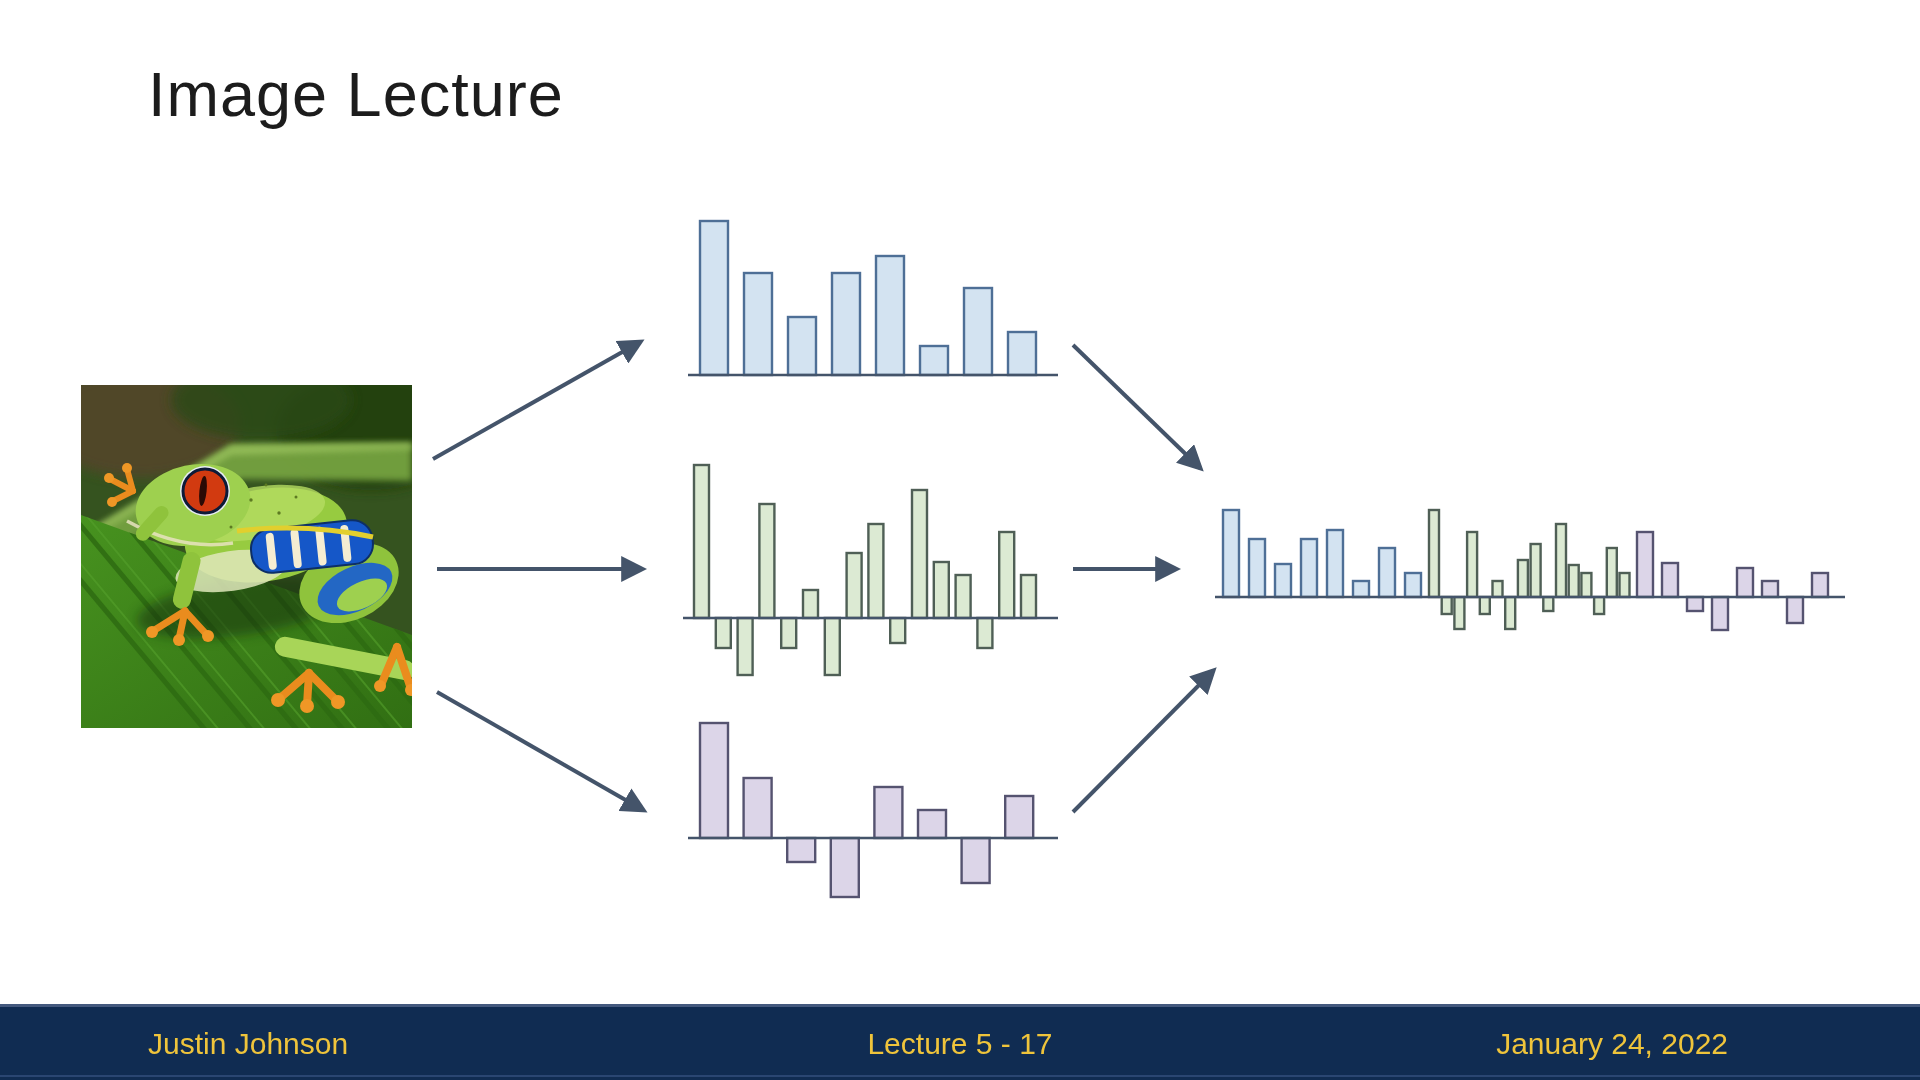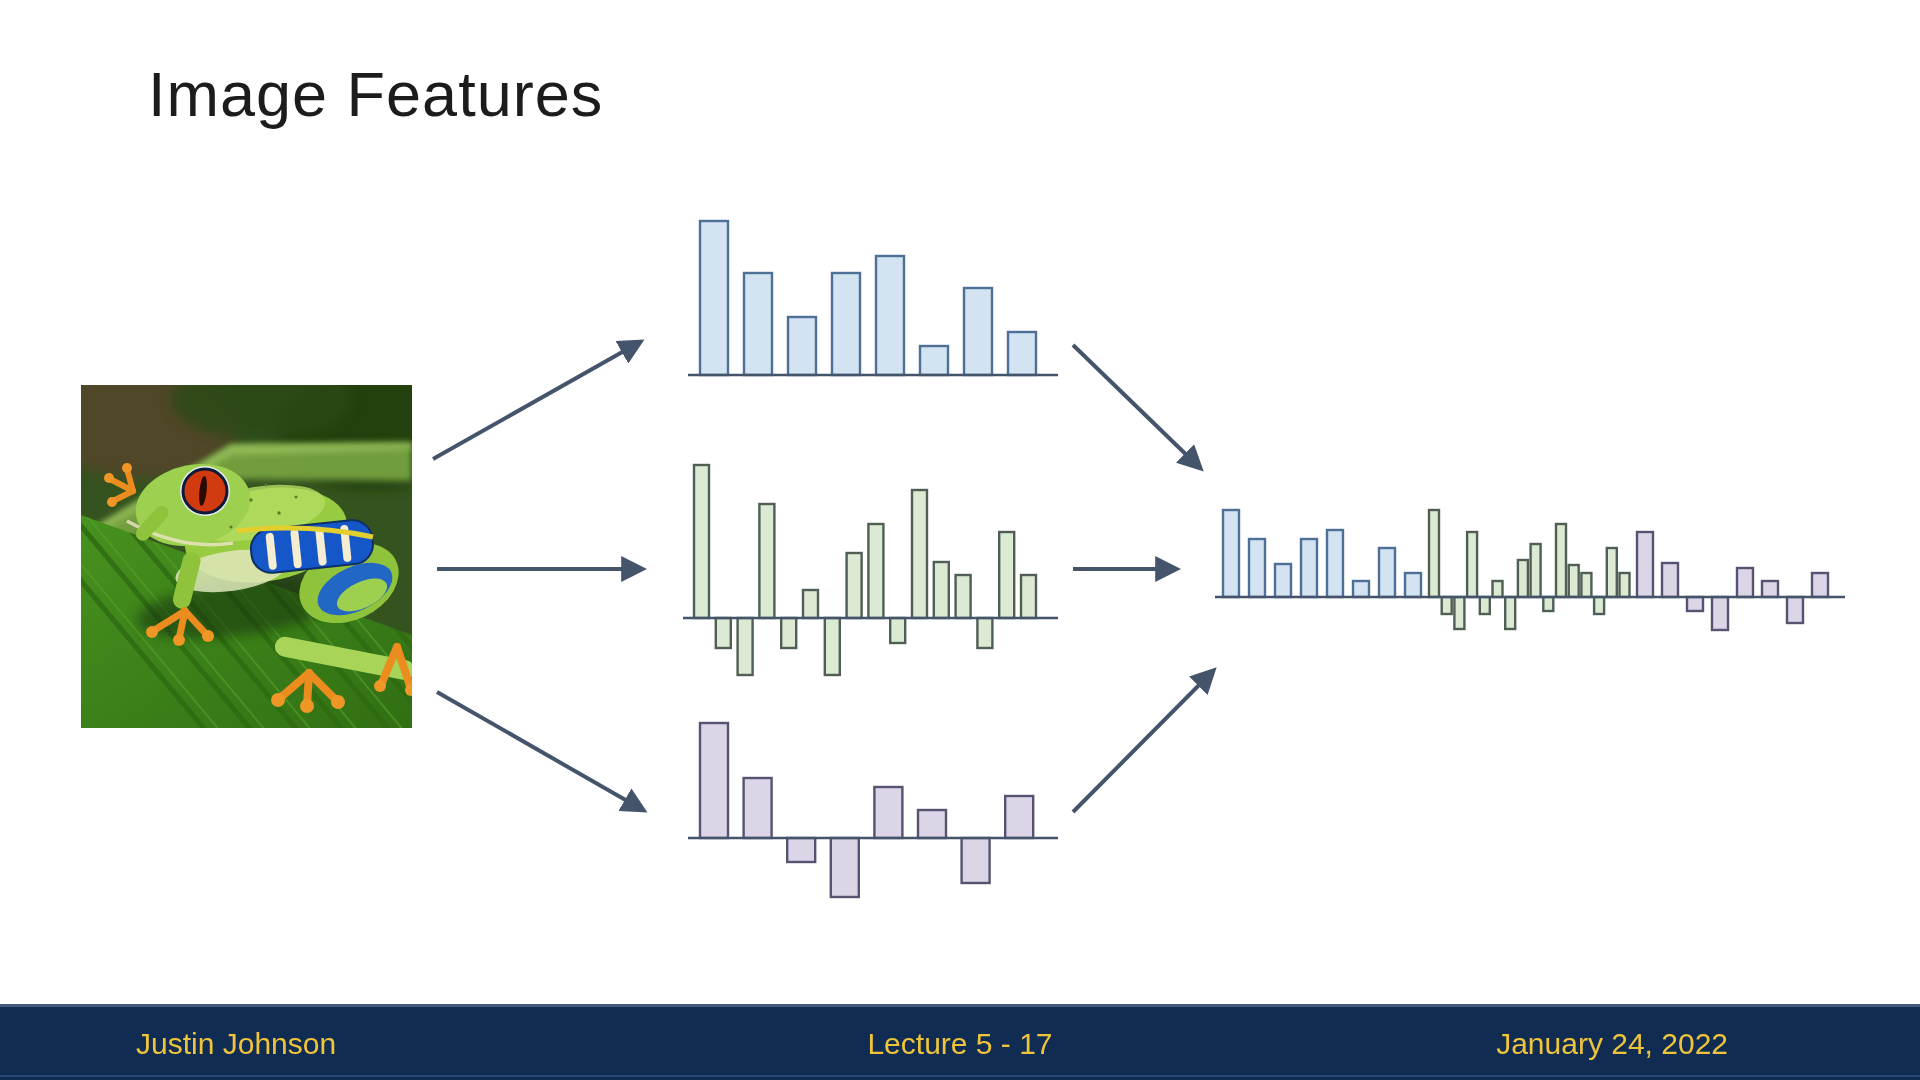--- a/index.html
+++ b/index.html
@@ -22,30 +22,30 @@
     position:absolute;left:0;bottom:0;width:1920px;height:73px;
     background:#102c52;border-top:3px solid #44597e;
   }
   .footer-bar::after{
     content:"";position:absolute;left:0;bottom:3px;width:100%;height:2px;background:#2a4672;
   }
   .footer-text{
     position:absolute;top:50%;transform:translateY(-50%);
     color:#efc43b;font-size:30px;white-space:nowrap;
   }
-  .footer-author{left:136px;text-align:right;}
+  .footer-author{left:148px;text-align:right;}
   .footer-lecture{left:50%;transform:translate(-50%,-50%);}
   .footer-date{right:192px;text-align:right;}
 </style>
 </head>
 <body>
 
 <div id="slide">
 
-  <div class="slide-title">Image Features</div>
+  <div class="slide-title">Image Lecture</div>
 
   <svg id="frog" width="331" height="343" viewBox="0 0 331 343">
     <defs>
       <clipPath id="leafclip">
           <polygon points="0,130 331,250 331,343 0,343"></polygon>
         </clipPath>
       <clipPath id="photoclip">
           <rect x="0" y="0" width="331" height="343"></rect>
         </clipPath>
       <linearGradient id="leafgrad" x1="0" y1="0" x2="1" y2="1">

